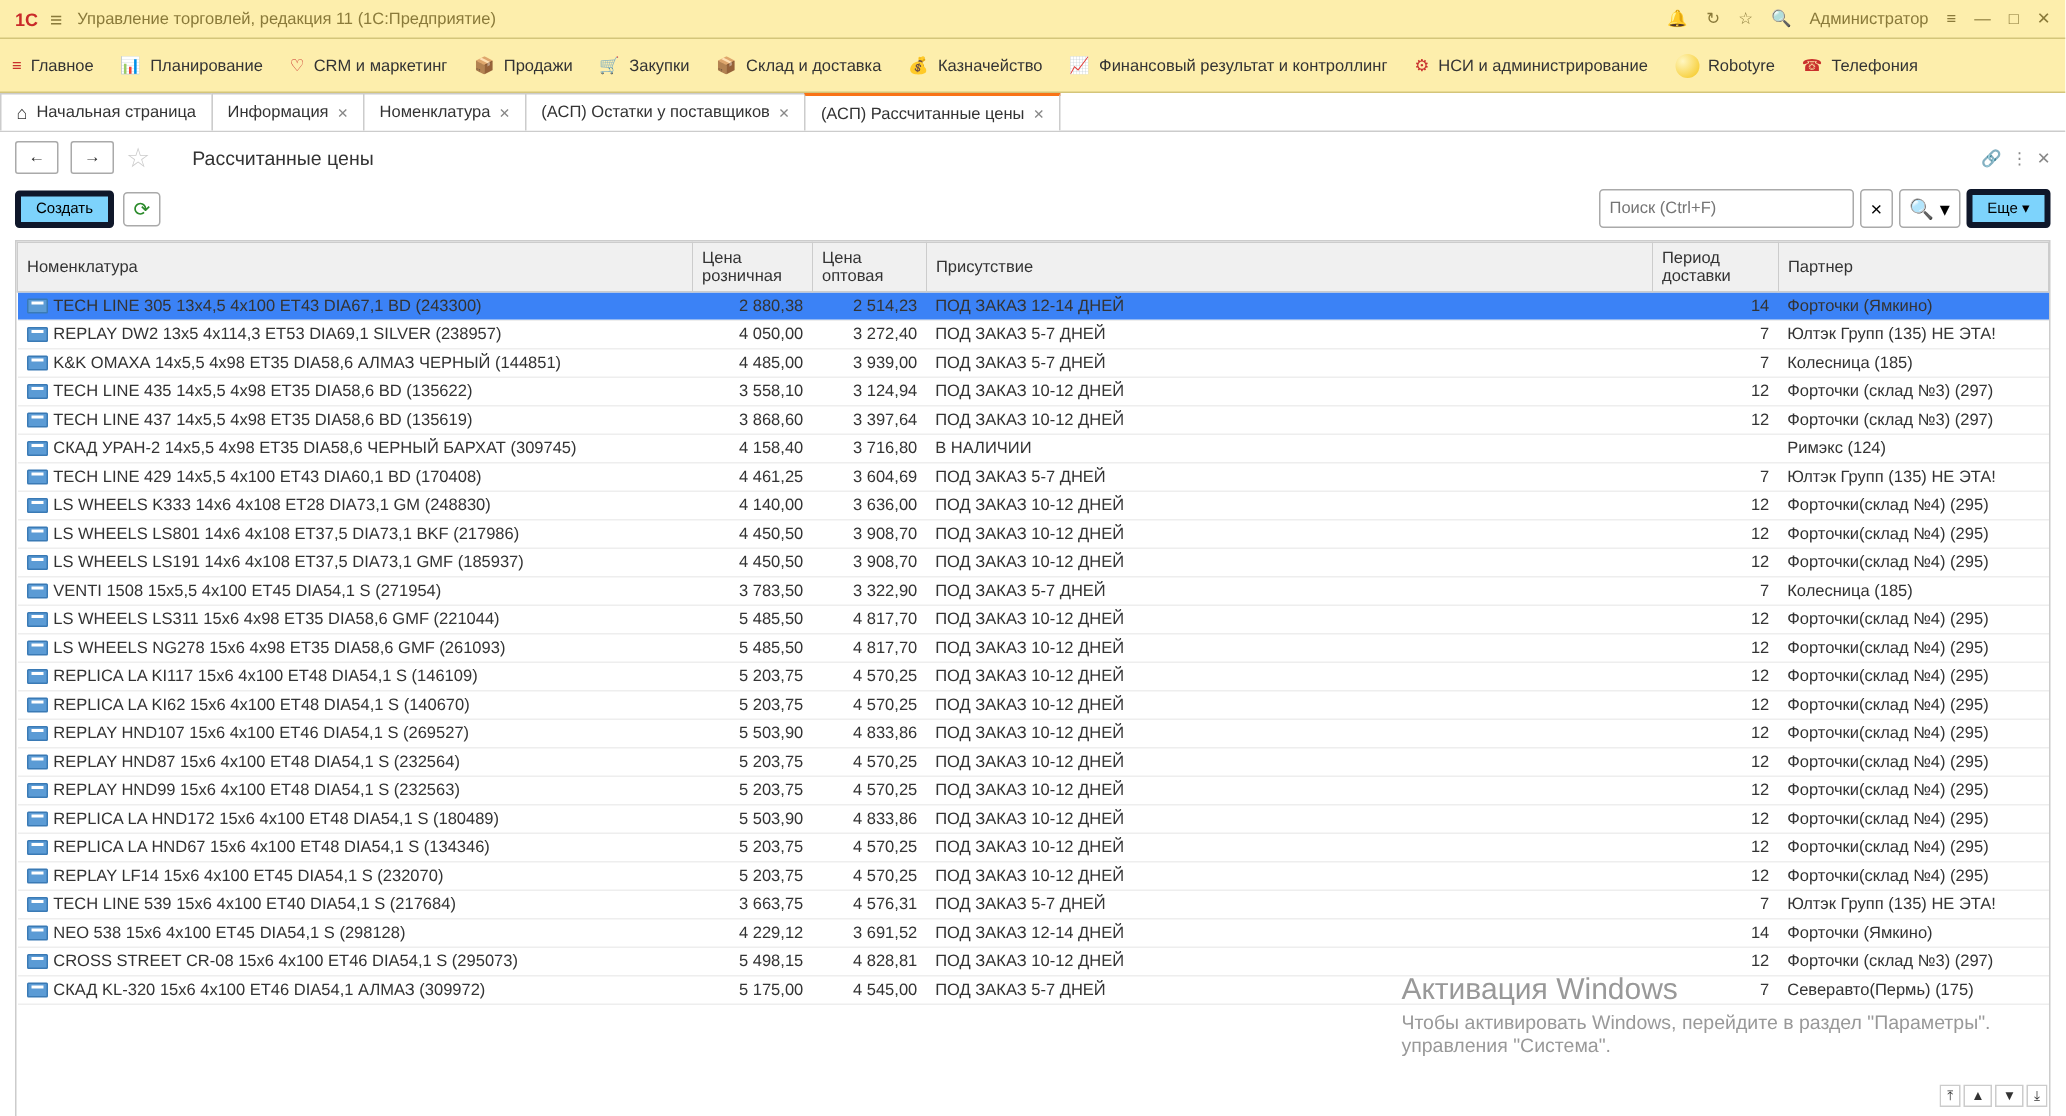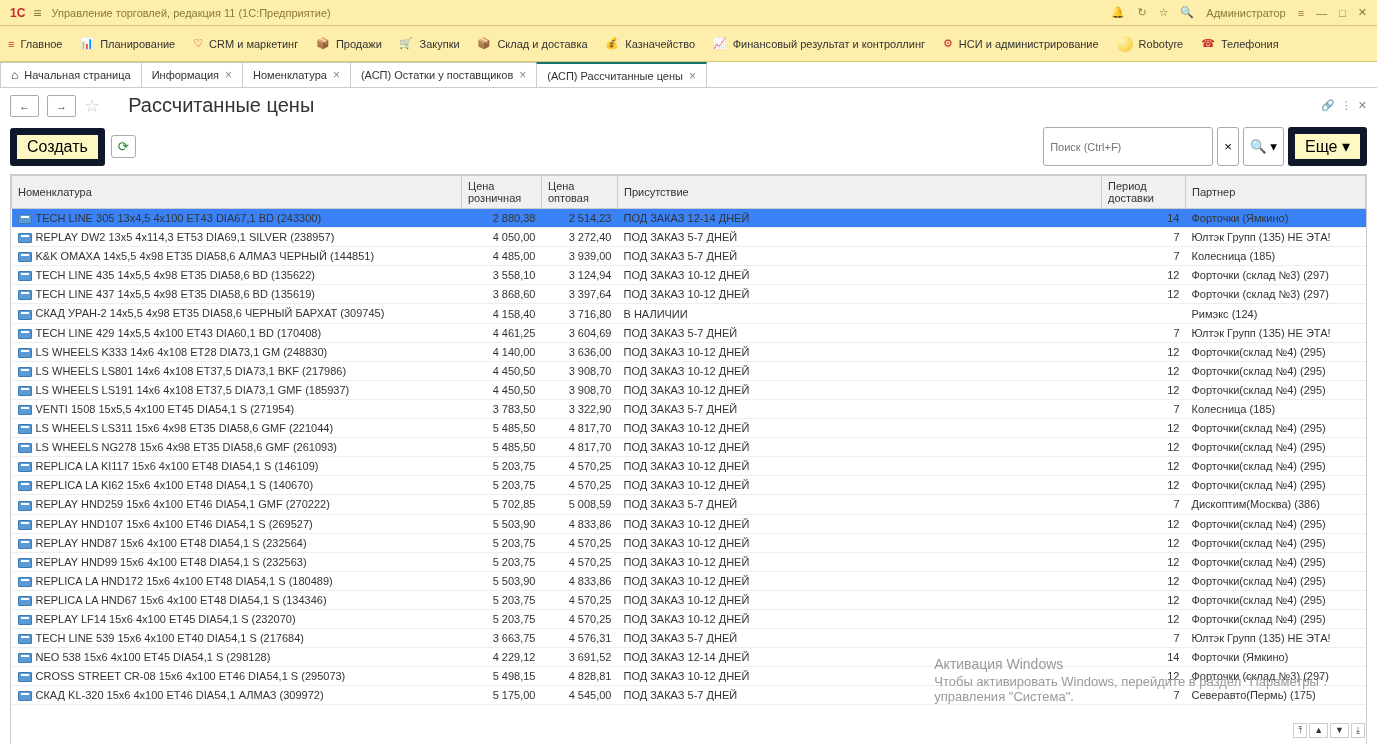--- a/index.html
+++ b/index.html
@@ -7,49 +7,49 @@
 .header { background:#fdeeac; border-bottom:1px solid #d4c57a; height:26px; display:flex; align-items:center; padding:0 10px; }
 .logo { color:#c92a2a; font-weight:bold; font-size:12px; margin-right:8px; }
 .hamburger { color:#8a7a3a; font-size:14px; margin-right:10px; cursor:pointer; }
 .app-title { color:#8a7a3a; font-size:11px; flex:1; }
 .header-icons { display:flex; gap:12px; color:#8a7a3a; align-items:center; }
 .header-icons span { cursor:pointer; }
 .menubar { background:#fdeeac; height:36px; display:flex; align-items:center; padding:0 8px; gap:18px; border-bottom:1px solid #d4c57a; }
 .menu-item { display:flex; align-items:center; gap:6px; cursor:pointer; color:#333; font-size:11px; }
 .tabbar { background:#fff; border-bottom:1px solid #ccc; height:26px; display:flex; align-items:stretch; }
 .tab { border:1px solid #ccc; border-bottom:none; padding:4px 10px; display:flex; align-items:center; gap:6px; cursor:pointer; background:#fff; font-size:11px; margin-right:-1px; }
-.tab.active { background:#fff; border-top:2px solid #0f766e; }
+.tab.active { background:#fff; border-top:2px solid #f97316; }
 .tab .close { color:#888; cursor:pointer; font-size:12px; }
 .home-icon { font-size:12px; }
 .toolbar-row { display:flex; align-items:center; padding:6px 10px; gap:8px; }
 .nav-btn { border:1px solid #aaa; background:#fff; padding:2px 8px; cursor:pointer; height:22px; display:inline-flex; align-items:center; border-radius:2px; }
 .star-btn { color:#ccc; font-size:18px; cursor:pointer; }
-.page-title { font-size:20px; font-weight:normal; margin-left:20px; }
+.page-title { font-size:13px; font-weight:normal; margin-left:20px; }
 .toolbar-row .right-tools { margin-left:auto; display:flex; gap:6px; color:#888; }
 .action-row { display:flex; align-items:center; padding:4px 10px; gap:6px; }
-.btn { border:7px solid #0f172a; background:#fef9c3; padding:3px 10px; cursor:pointer; border-radius:3px; font-size:16px; }
+.btn { border:4px solid #0f172a; background:#7dd3fc; padding:3px 10px; cursor:pointer; border-radius:3px; font-size:10px; }
 .btn-icon { border:1px solid #aaa; background:#fff; padding:3px 6px; cursor:pointer; border-radius:3px; }
 .search-box { margin-left:auto; display:flex; gap:4px; }
 .search-input { border:1px solid #aaa; padding:3px 6px; width:170px; font-size:11px; border-radius:3px; }
 .table-wrap { margin:4px 10px; border:1px solid #ccc; overflow:auto; height:588px; position:relative; }
 table { width:100%; border-collapse:collapse; font-size:11px; }
 th { background:#f0f0f0; border:1px solid #ccc; padding:4px 6px; text-align:left; font-weight:normal; position:sticky; top:0; }
 td { border-bottom:1px solid #eee; padding:3px 6px; white-space:nowrap; }
 tr.selected td { background:#3b82f6; }
 .col-nom { width:450px; }
 .col-price { width:80px; text-align:right; }
 .col-wprice { width:76px; text-align:right; }
 .col-presence { width:auto; }
 .col-delivery { width:84px; text-align:right; }
 .col-partner { width:180px; }
 td.right { text-align:right; }
 .row-icon { display:inline-block; width:14px; height:10px; background:#5b9bd5; border:1px solid #3a7ab5; border-radius:1px; margin-right:4px; vertical-align:middle; position:relative; }
 .row-icon::after { content:""; position:absolute; left:2px; top:1px; right:2px; height:2px; background:#fff; }
 .watermark { position:fixed; right:50px; bottom:40px; color:#999; font-size:13px; text-align:left; pointer-events:none; }
-.watermark .t1 { font-size:14px; margin-bottom:2px; }
+.watermark .t1 { font-size:20px; margin-bottom:2px; }
 .footer-nav { position:fixed; right:12px; bottom:6px; display:flex; gap:2px; }
 .footer-nav span { border:1px solid #ccc; padding:1px 4px; font-size:9px; cursor:pointer; background:#fff; }
 .yellow-dot { width:16px; height:16px; border-radius:50%; background:radial-gradient(circle at 30% 30%,#fff6c0,#f5c518); display:inline-block; }
 </style>
 </head>
 <body>
 
 <div class="header">
   <span class="logo">1C</span>
   <span class="hamburger">≡</span>
@@ -287,28 +287,20 @@
         </tr>
         <tr>
           <td><span class="row-icon"></span>REPLICA LA KI62 15x6 4x100 ET48 DIA54,1 S (140670)</td>
           <td class="right">5 203,75</td>
           <td class="right">4 570,25</td>
           <td>ПОД ЗАКАЗ 10-12 ДНЕЙ</td>
           <td class="right">12</td>
           <td>Форточки(склад №4) (295)</td>
         </tr>
         <tr>
-          <td><span class="row-icon"></span>REPLAY HND259 15x6 4x100 ET46 DIA54,1 GMF (270222)</td>
-          <td class="right">5 702,85</td>
-          <td class="right">5 008,59</td>
-          <td>ПОД ЗАКАЗ 5-7 ДНЕЙ</td>
-          <td class="right">7</td>
-          <td>Дископтим(Москва) (386)</td>
-        </tr>
-        <tr>
           <td><span class="row-icon"></span>REPLAY HND107 15x6 4x100 ET46 DIA54,1 S (269527)</td>
           <td class="right">5 503,90</td>
           <td class="right">4 833,86</td>
           <td>ПОД ЗАКАЗ 10-12 ДНЕЙ</td>
           <td class="right">12</td>
           <td>Форточки(склад №4) (295)</td>
         </tr>
         <tr>
           <td><span class="row-icon"></span>REPLAY HND87 15x6 4x100 ET48 DIA54,1 S (232564)</td>
           <td class="right">5 203,75</td>

